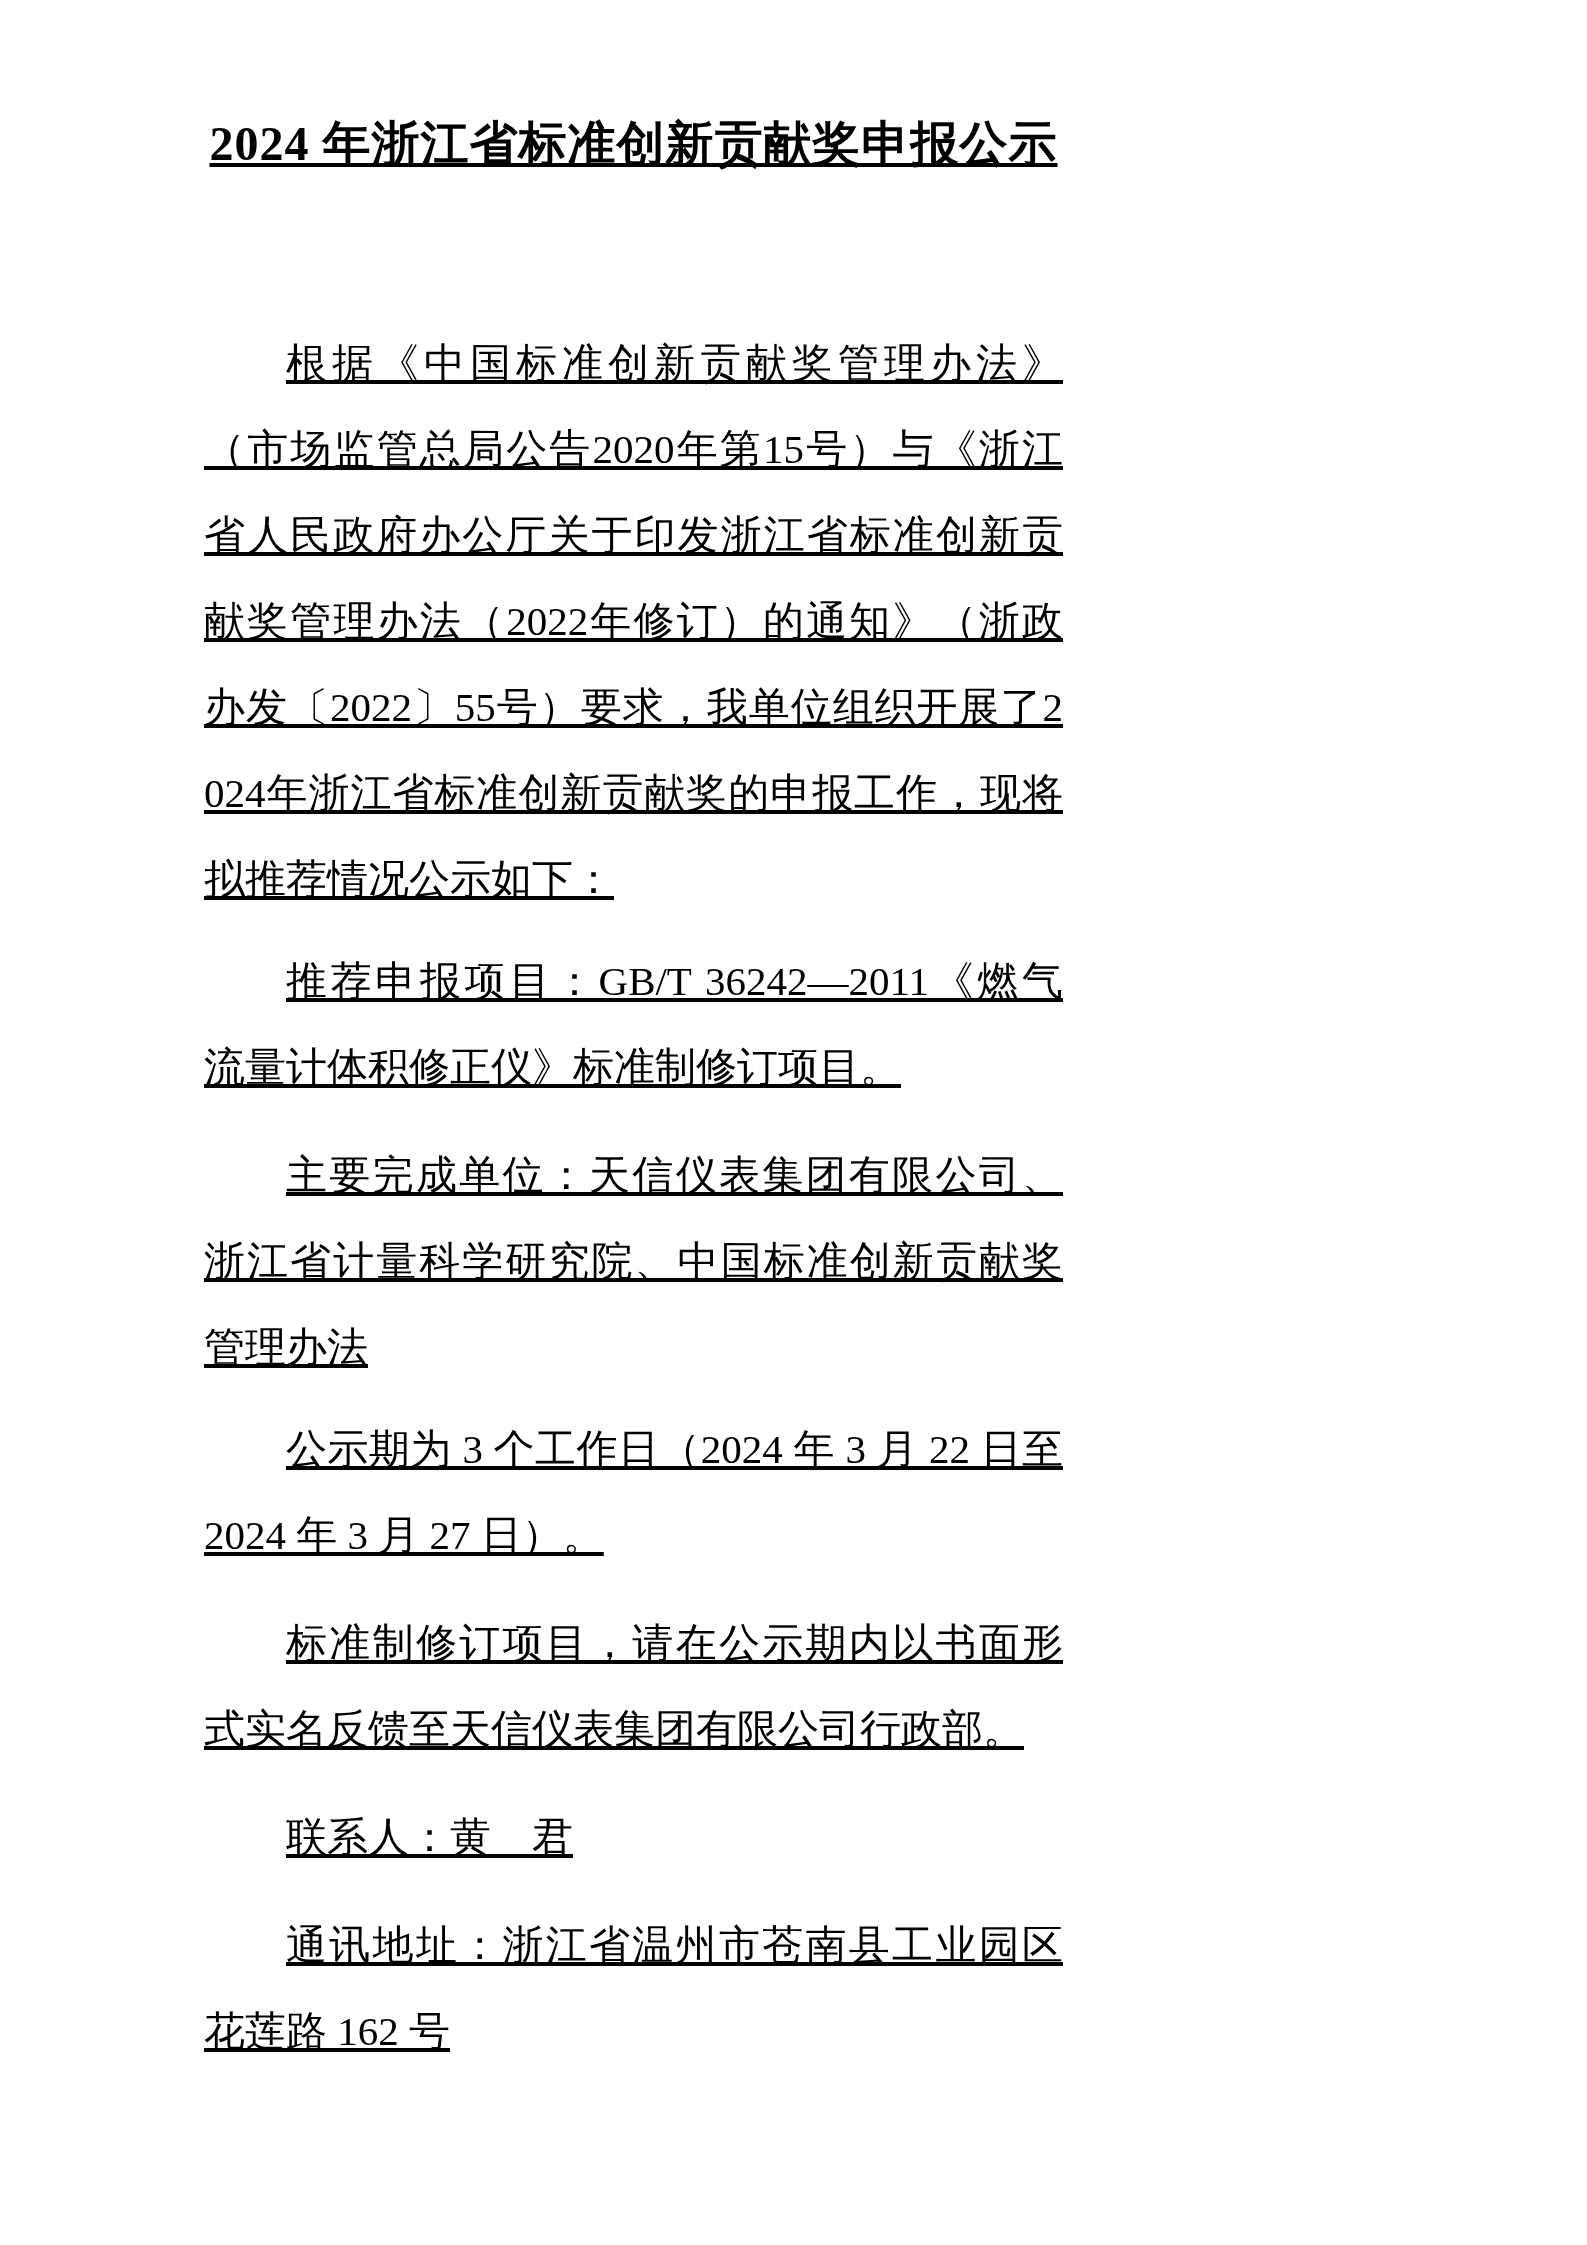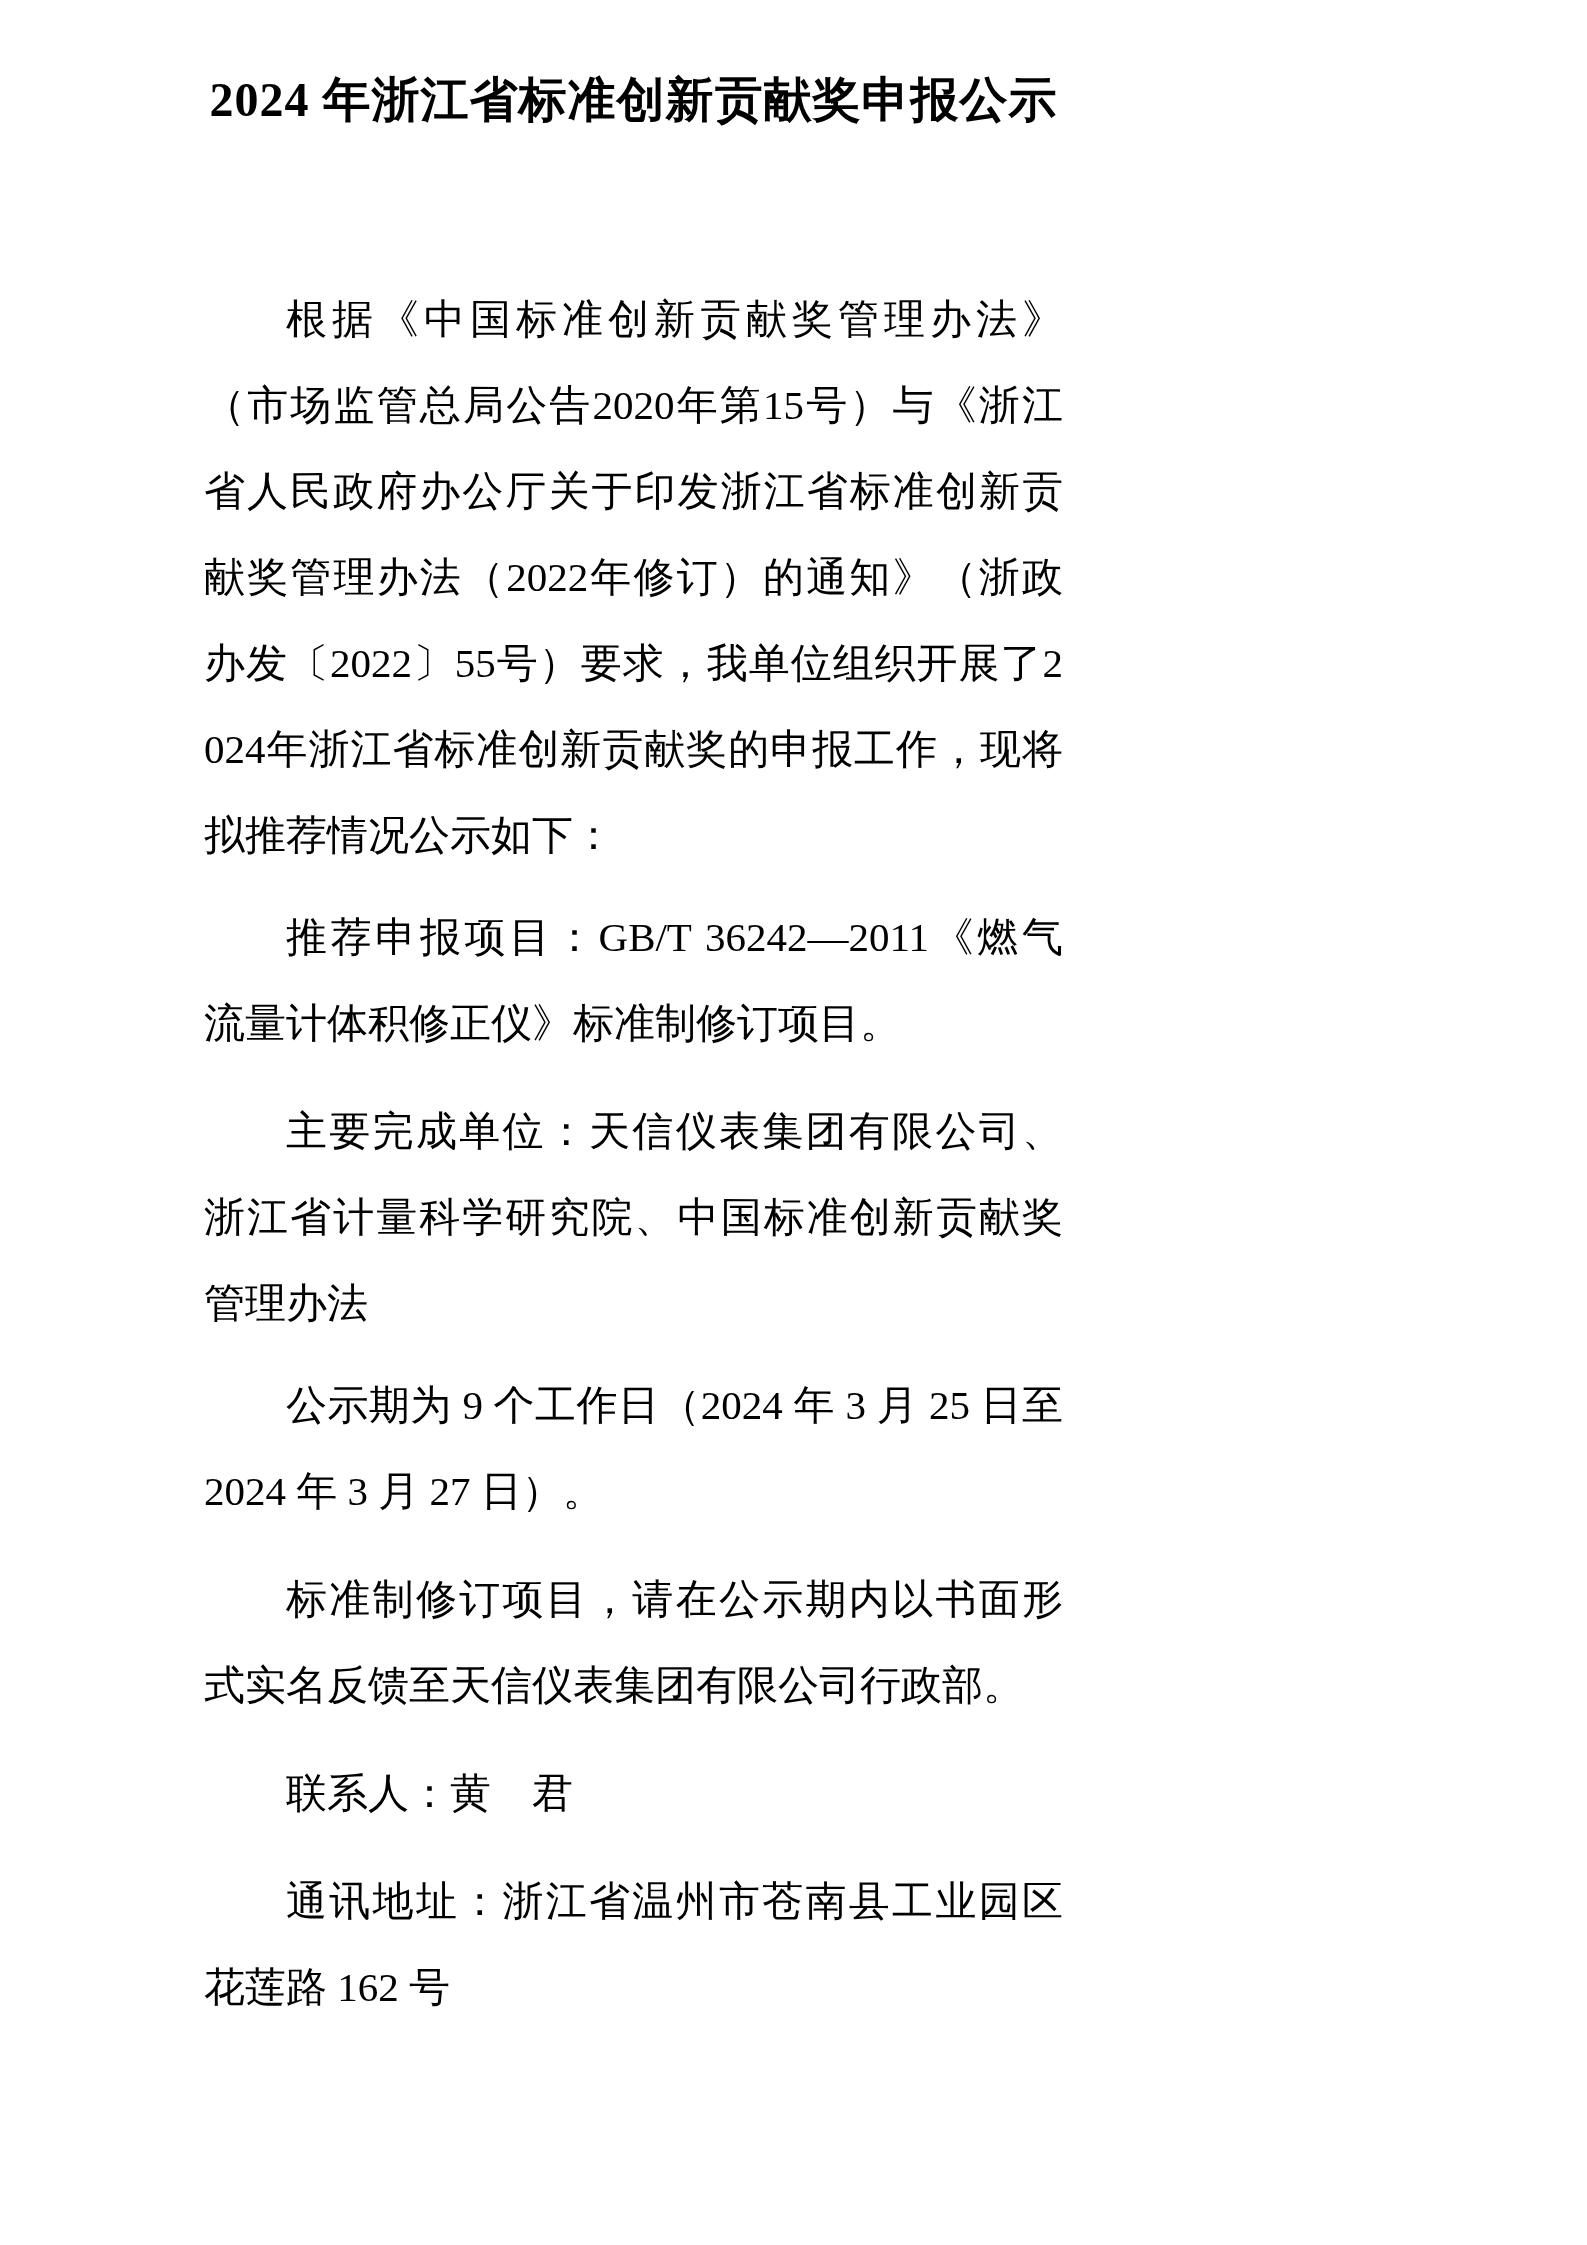--- a/index.html
+++ b/index.html
@@ -6,24 +6,25 @@
     margin: 0;
     padding: 0;
     background: #ffffff;
   }
   .page {
     position: relative;
     width: 1259px;
     height: 2245px;
     background: #ffffff;
     box-sizing: border-box;
-    padding: 70px 180px 0 188px;
+    padding: 114px 180px 0 188px;
     font-family: "Liberation Serif", "DejaVu Serif", serif;
     color: #000000;
     overflow: hidden;
+    text-decoration: underline;
   }
   .doc-title {
     font-size: 48px;
     font-weight: bold;
     text-align: center;
     margin: 0;
     line-height: 1.25;
     letter-spacing: 1px;
     white-space: nowrap;
   }
@@ -49,21 +50,21 @@
   <h1 class="doc-title">2024 年浙江省标准创新贡献奖申报公示</h1>
 
   <div class="body-text">
     <p class="first-para">根据《中国标准创新贡献奖管理办法》（市场监管总局公告2020年第15号）与《浙江省人民政府办公厅关于印发浙江省标准创新贡献奖管理办法（2022年修订）的通知》（浙政办发〔2022〕55号）要求，我单位组织开展了2024年浙江省标准创新贡献奖的申报工作，现将拟推荐情况公示如下：</p>
 
     <p>推荐申报项目：GB/T 36242—2011《燃气流量计体积修正仪》标准制修订项目。</p>
 
     <p class="spaced">主要完成单位：天信仪表集团有限公司、浙江省计量科学研究院、中国标准创新贡献奖管理办法</p>
 
 
-    <p>公示期为 9 个工作日（2024 年 3 月 25 日至 2024 年  3 月 27 日）。</p>
+    <p>公示期为 3 个工作日（2024 年 3 月 22 日至 2024 年  3 月 27 日）。</p>
 
     <p class="spaced">标准制修订项目，请在公示期内以书面形式实名反馈至天信仪表集团有限公司行政部。</p>
 
     <p class="spaced">联系人：黄　君</p>
 
 
     <p class="spaced">通讯地址：浙江省温州市苍南县工业园区花莲路 162 号</p>
   </div>
 </div>
 

